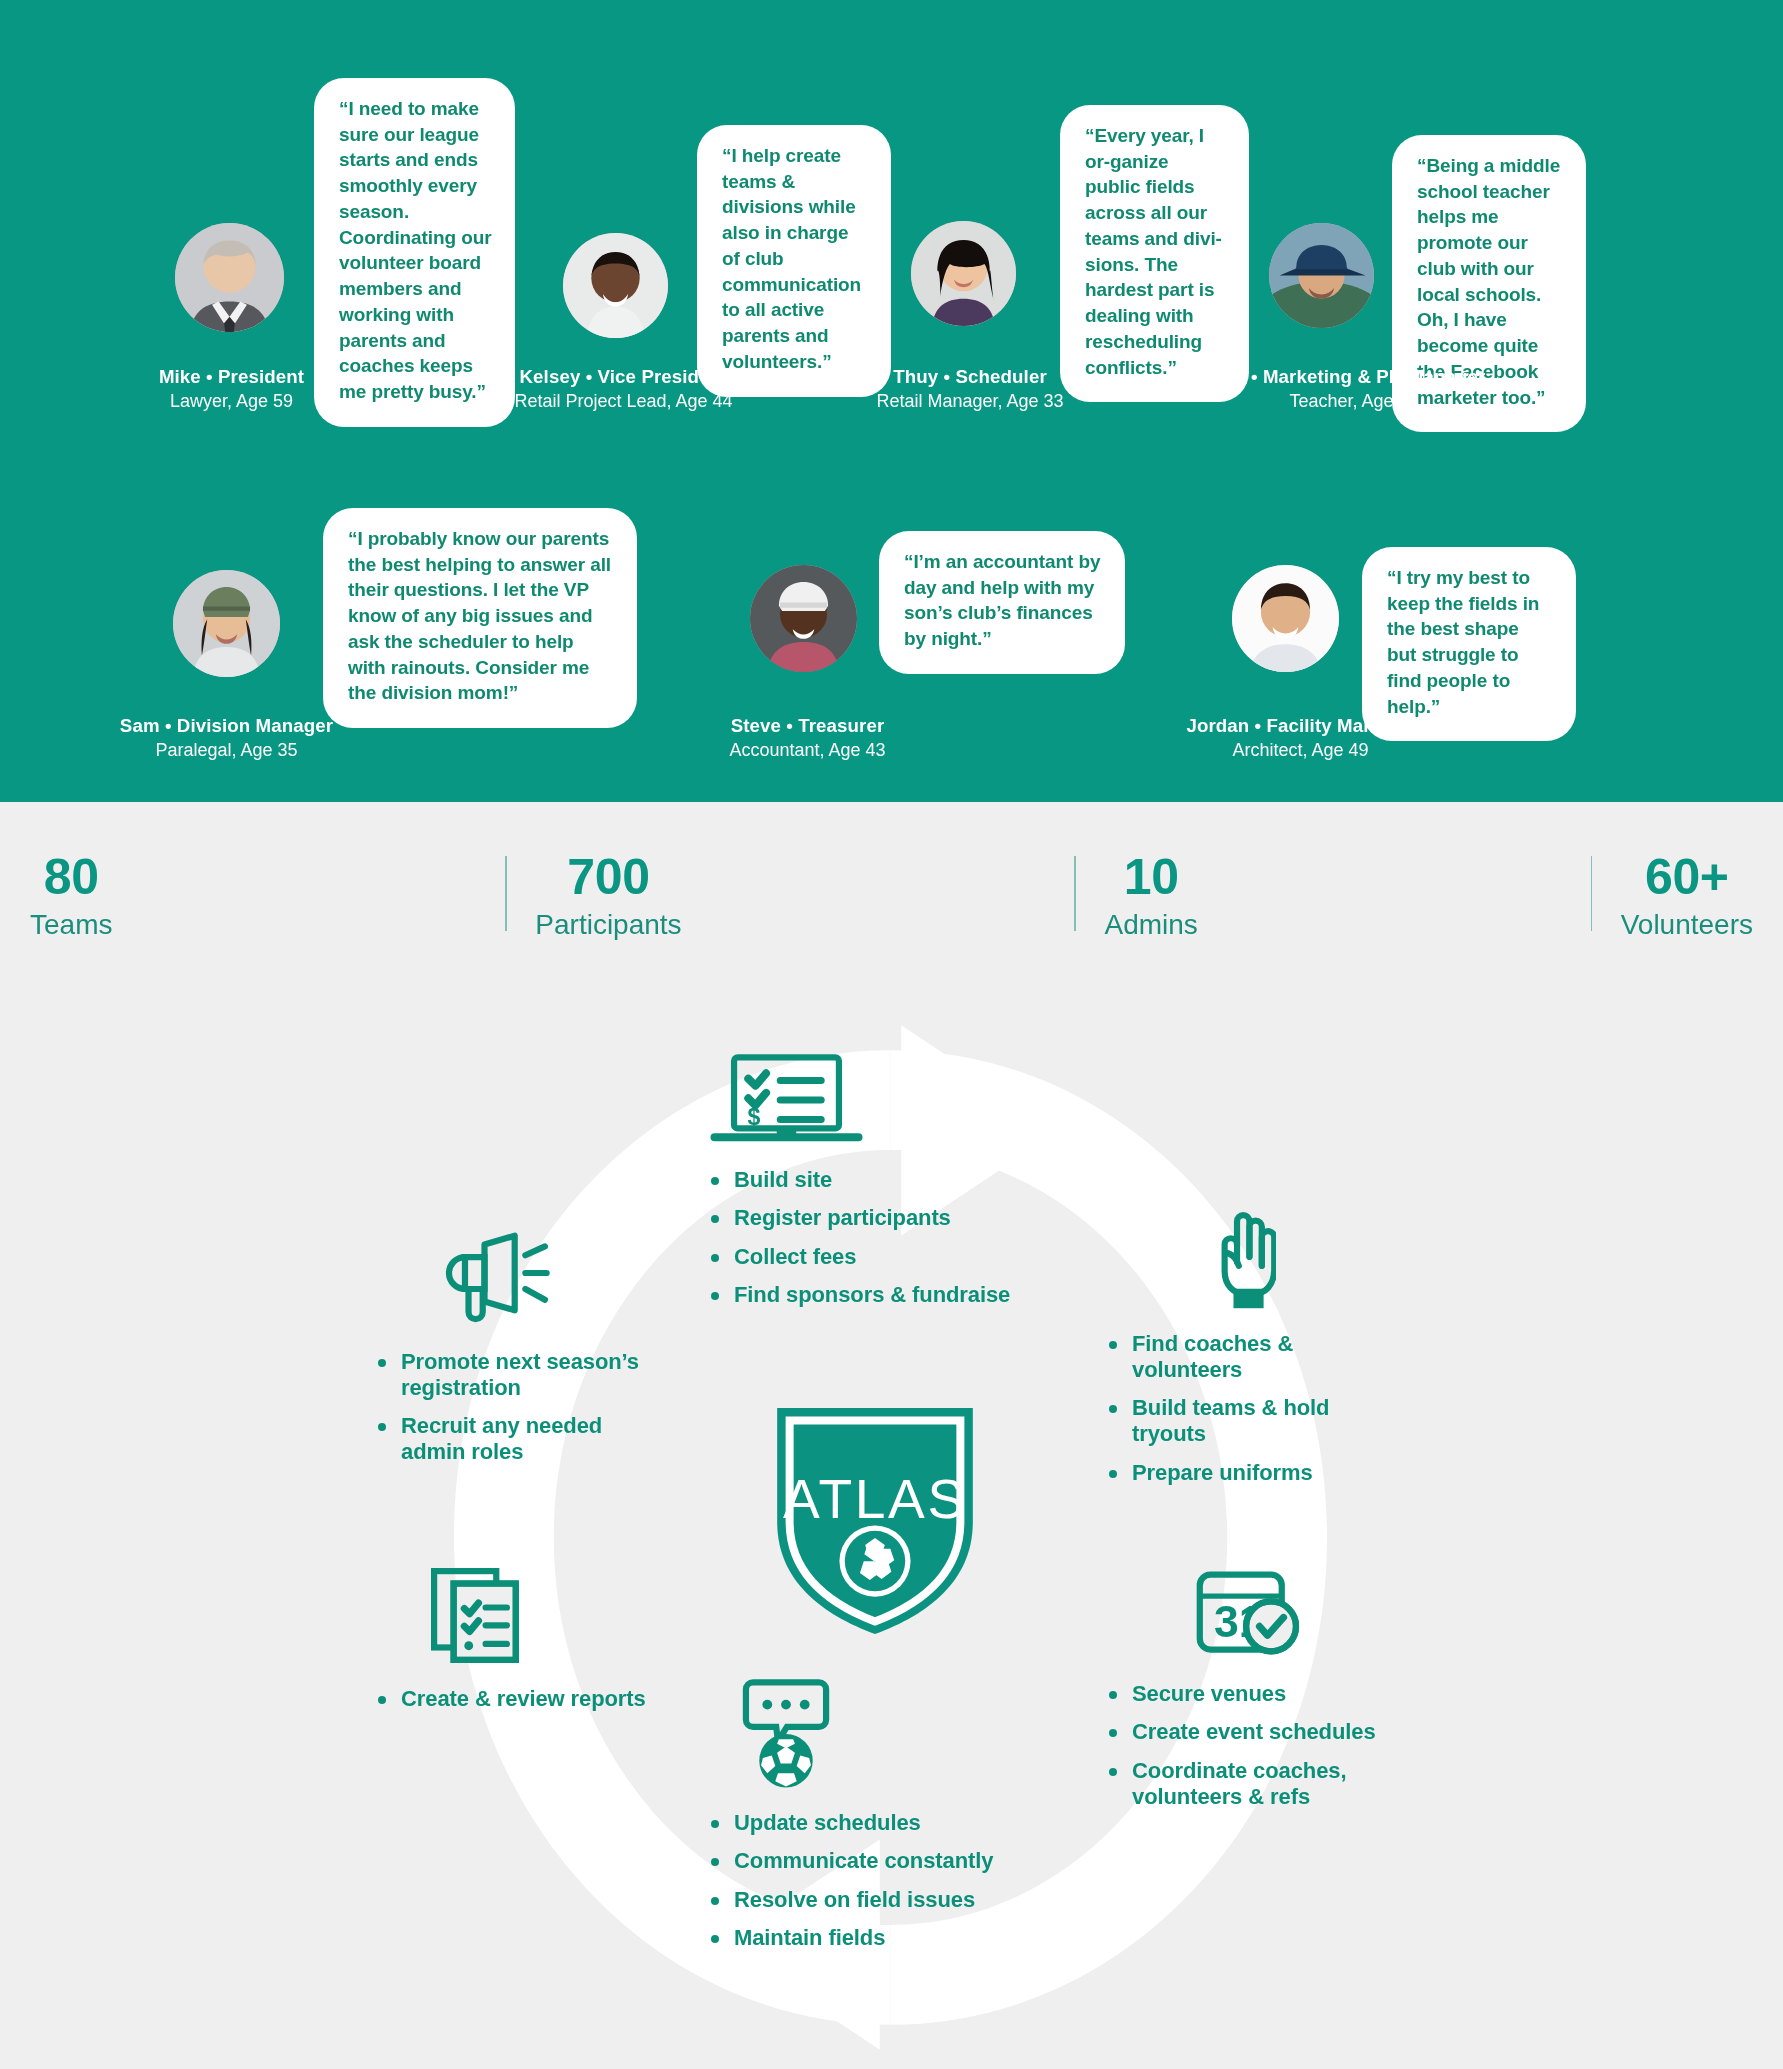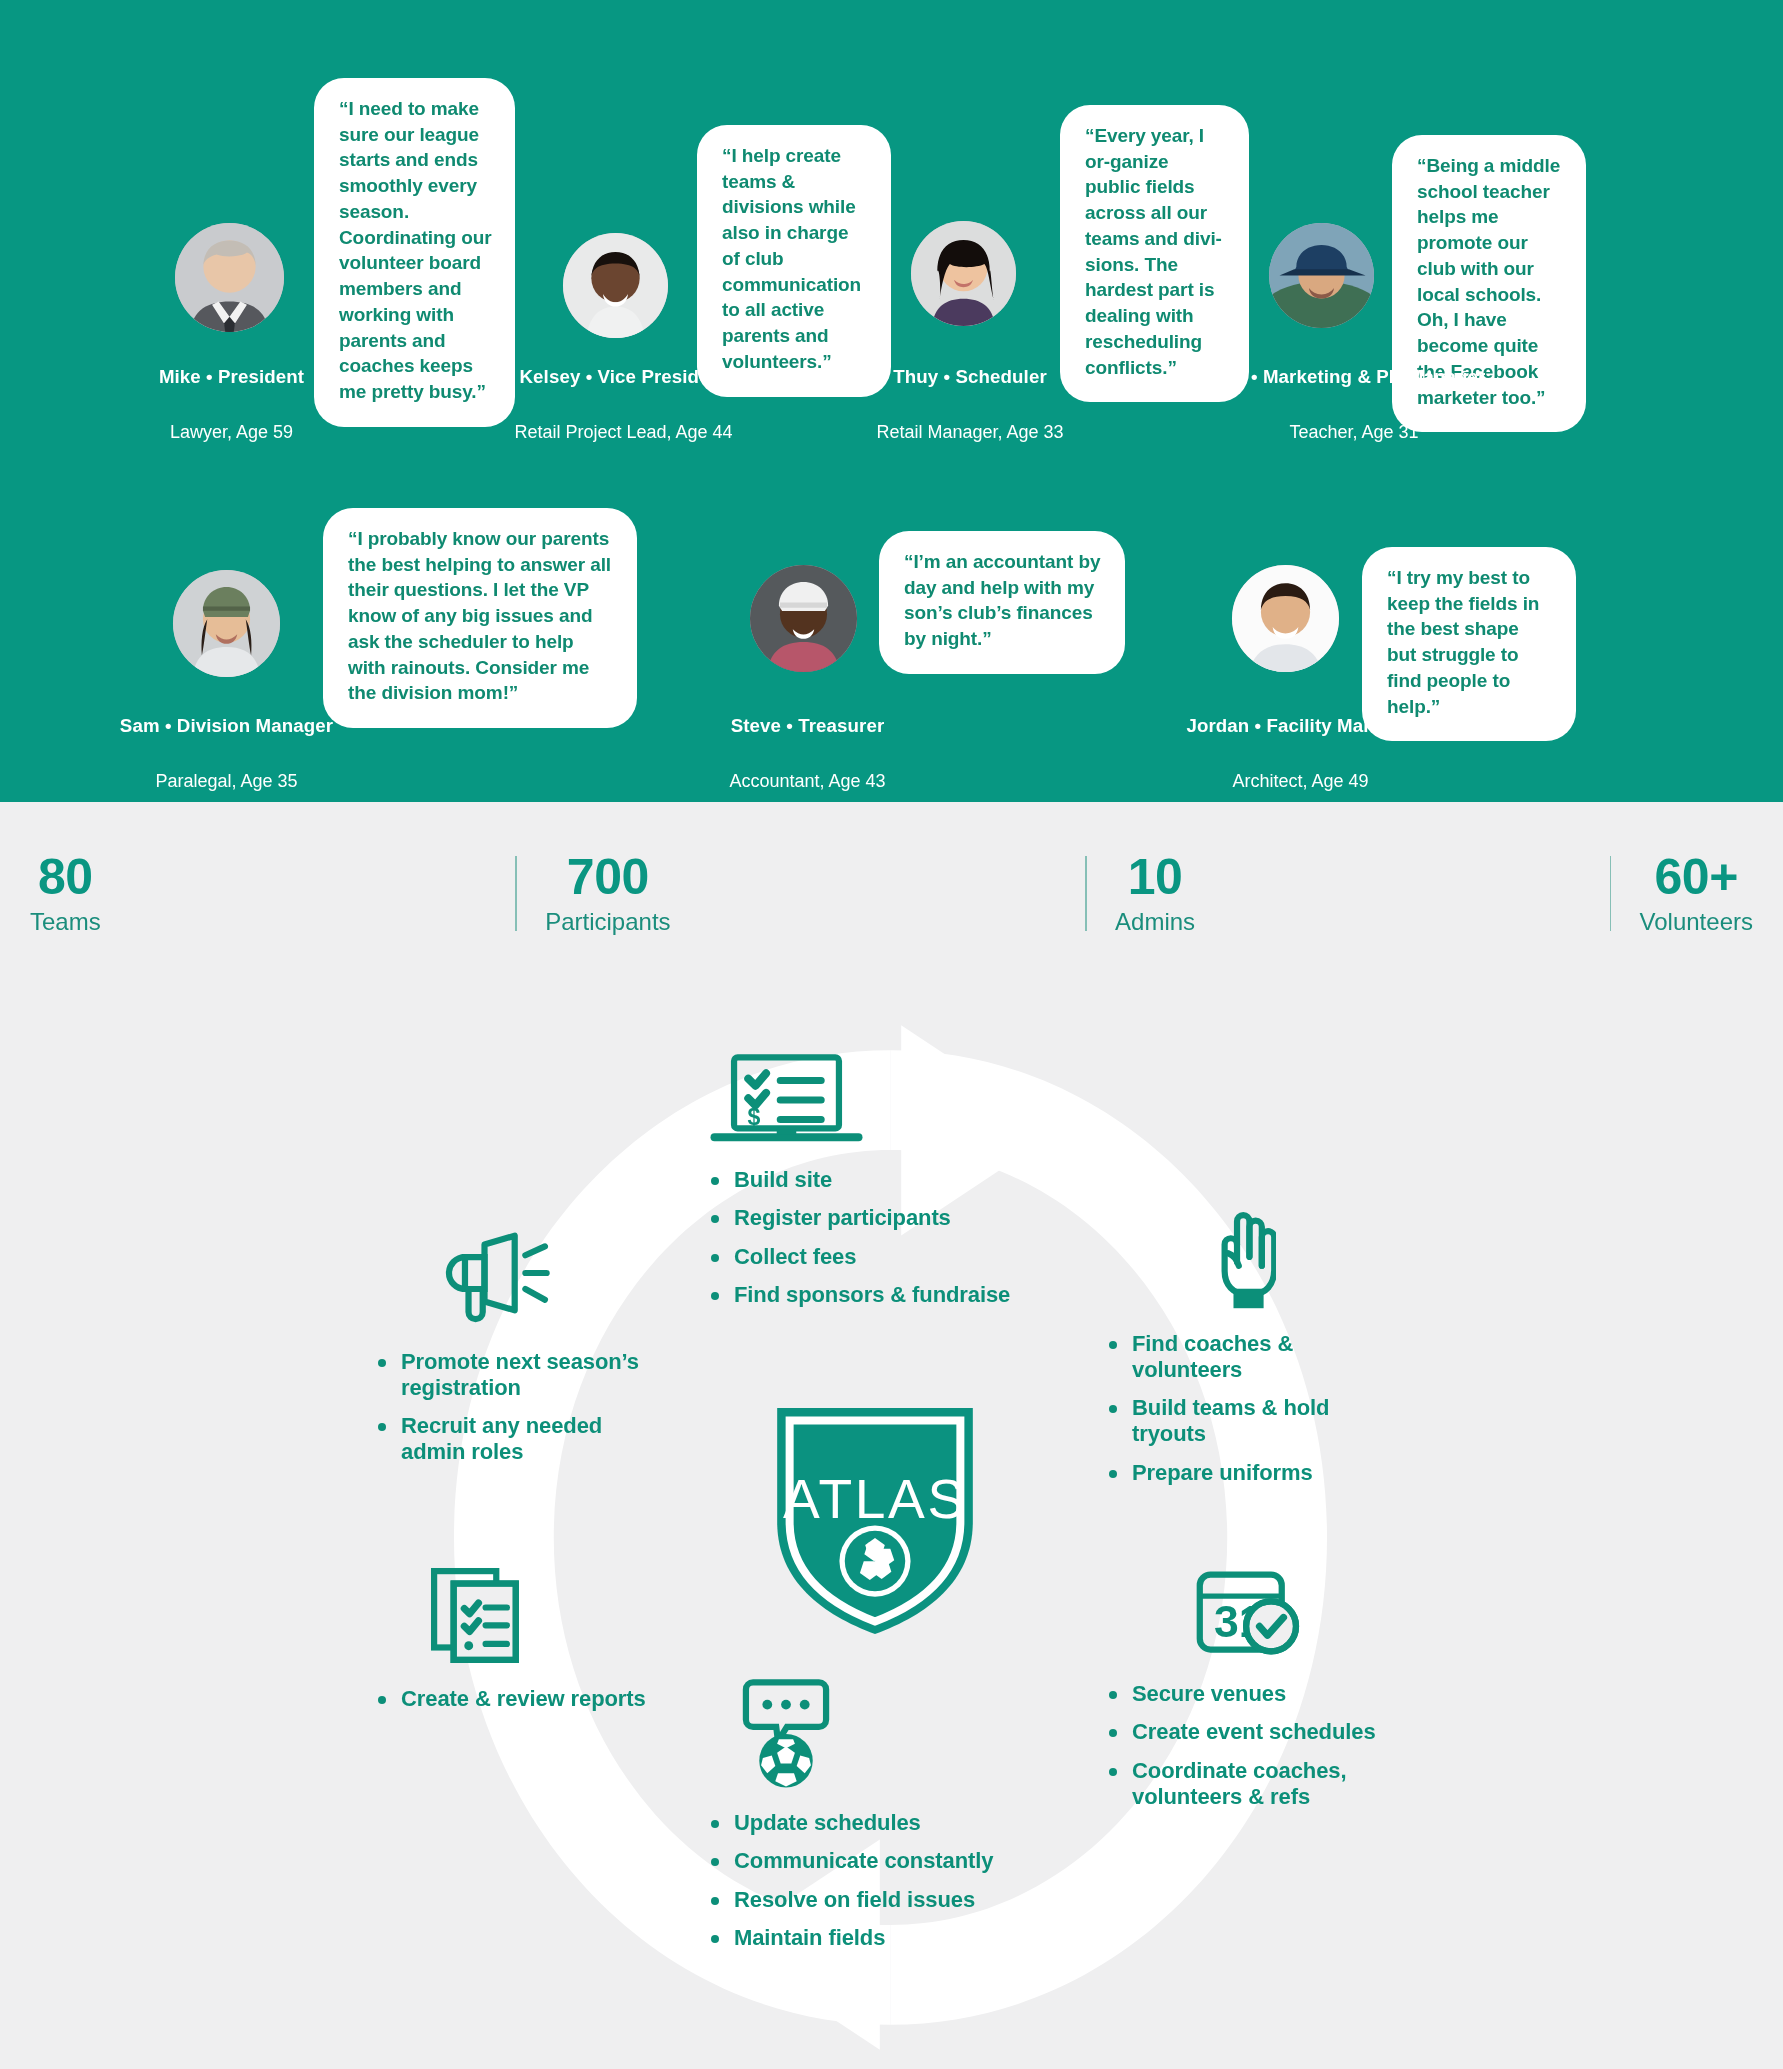--- a/index.html
+++ b/index.html
@@ -75,21 +75,20 @@
     font-weight: 700;
     letter-spacing: 0.1px;
     white-space: nowrap;
     line-height: 1.35;
   }
   .persona-name .pn-sub {
     font-size: 18px;
     font-weight: 400;
     white-space: nowrap;
     line-height: 1.35;
-    margin-top: 31px;
   }
 
   
   .stats {
     position: absolute;
     left: 0; top: 851px;
     width: 1783px;
     display: flex;
     justify-content: space-between;
     align-items: flex-start;
@@ -107,21 +106,21 @@
     background: #86bfb6;
   }
   .stat .num {
     font-size: 50px;
     font-weight: 700;
     color: #0a9682;
     line-height: 1.05;
     letter-spacing: -0.4px;
   }
   .stat .lbl {
-    font-size: 24px;
+    font-size: 28px;
     font-weight: 400;
     color: #1a8d7c;
     line-height: 1.4;
     margin-top: 1.8px;
   }
 
   
   .cycle {
     position: absolute;
     left: 0; top: 1007px;

